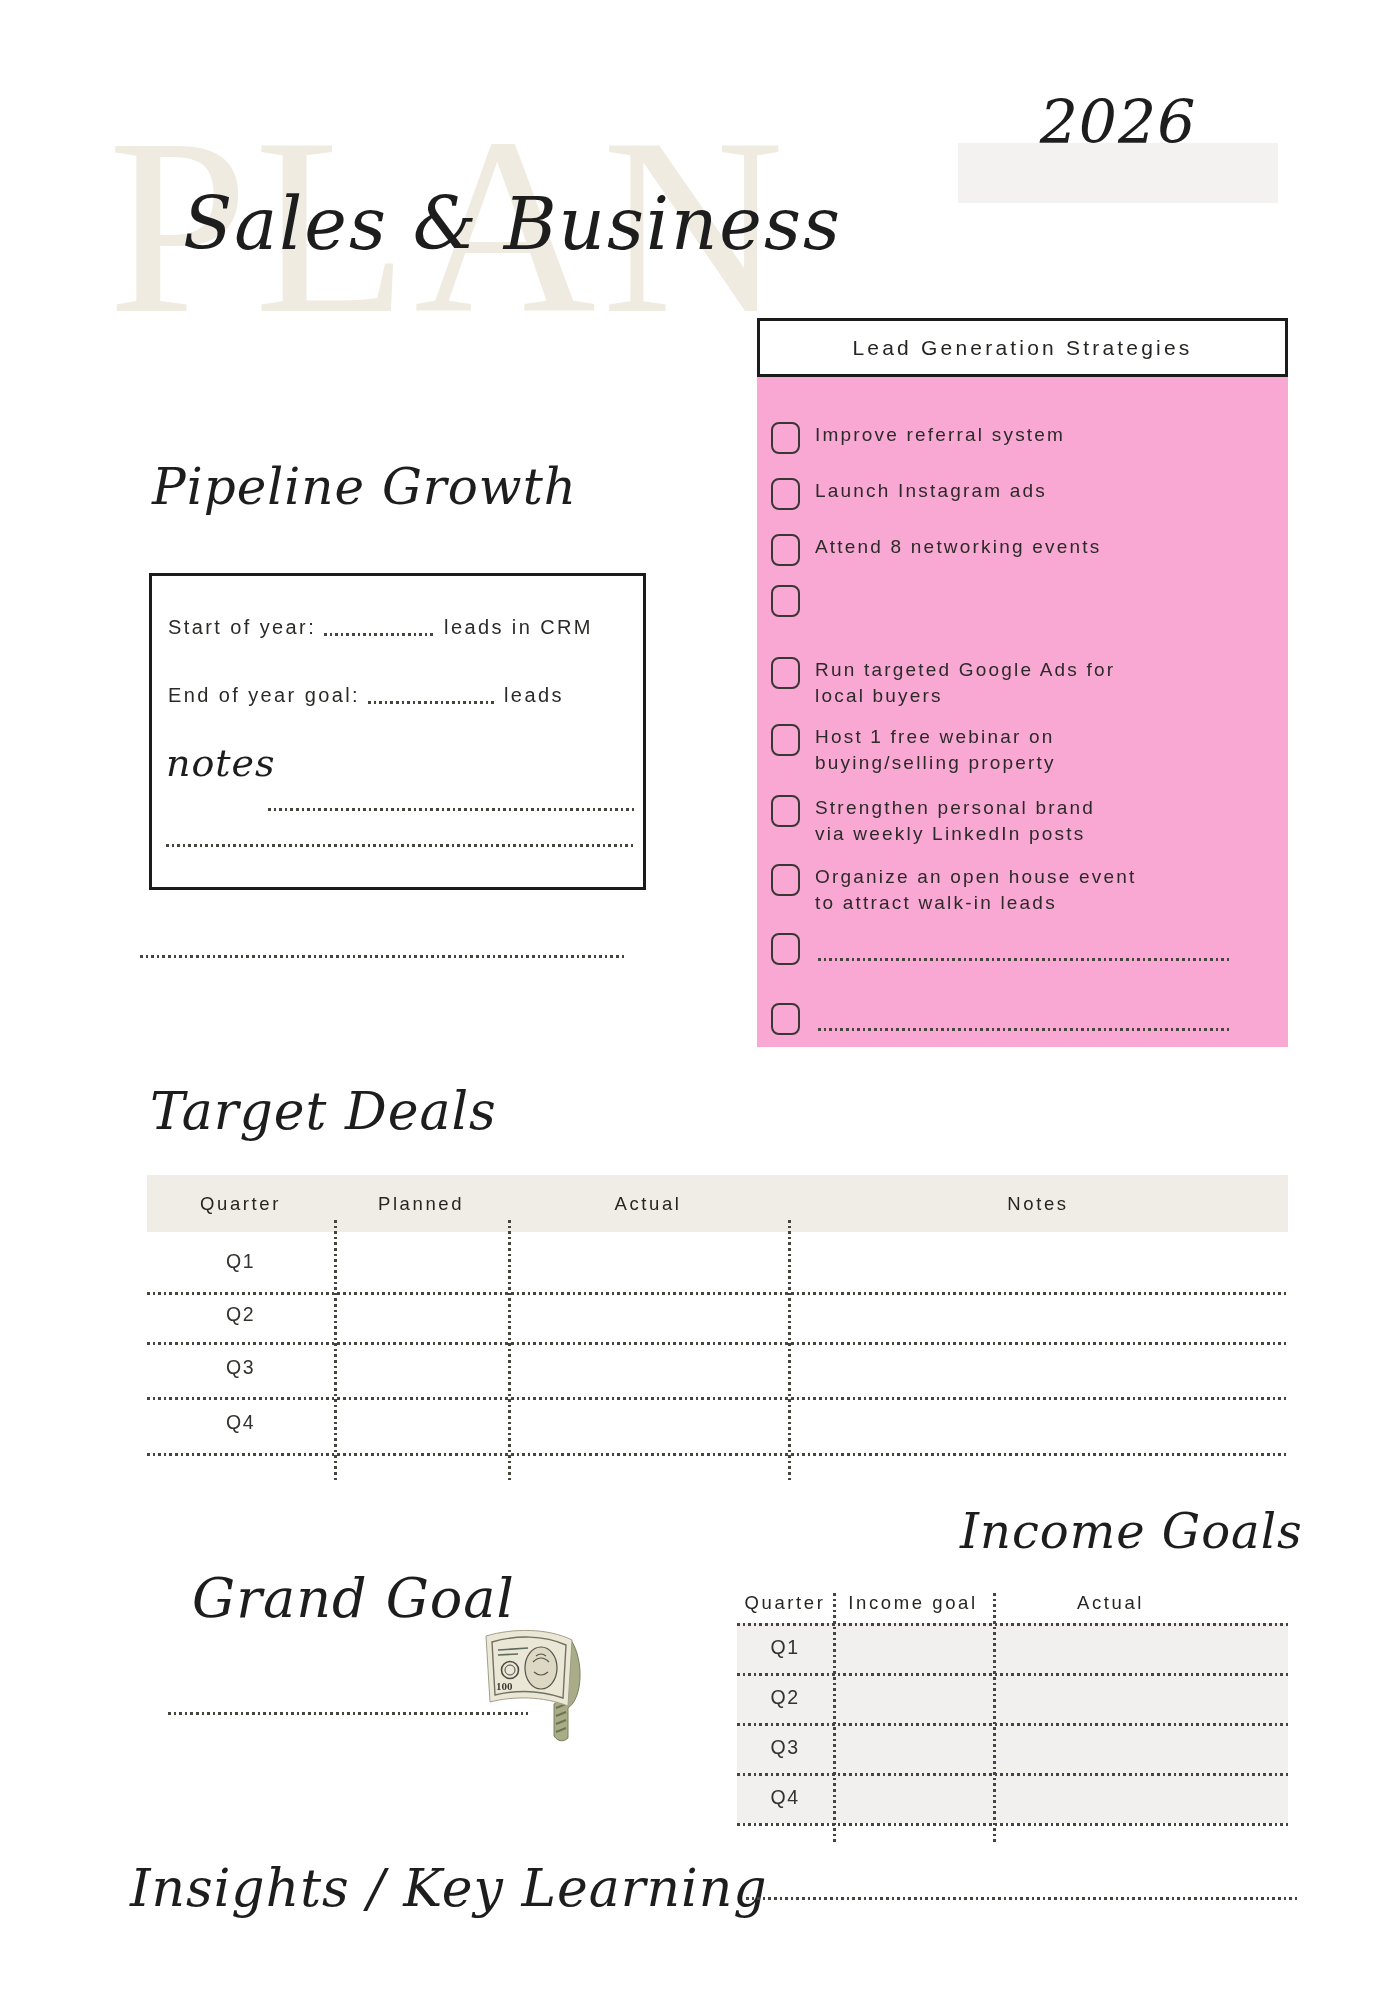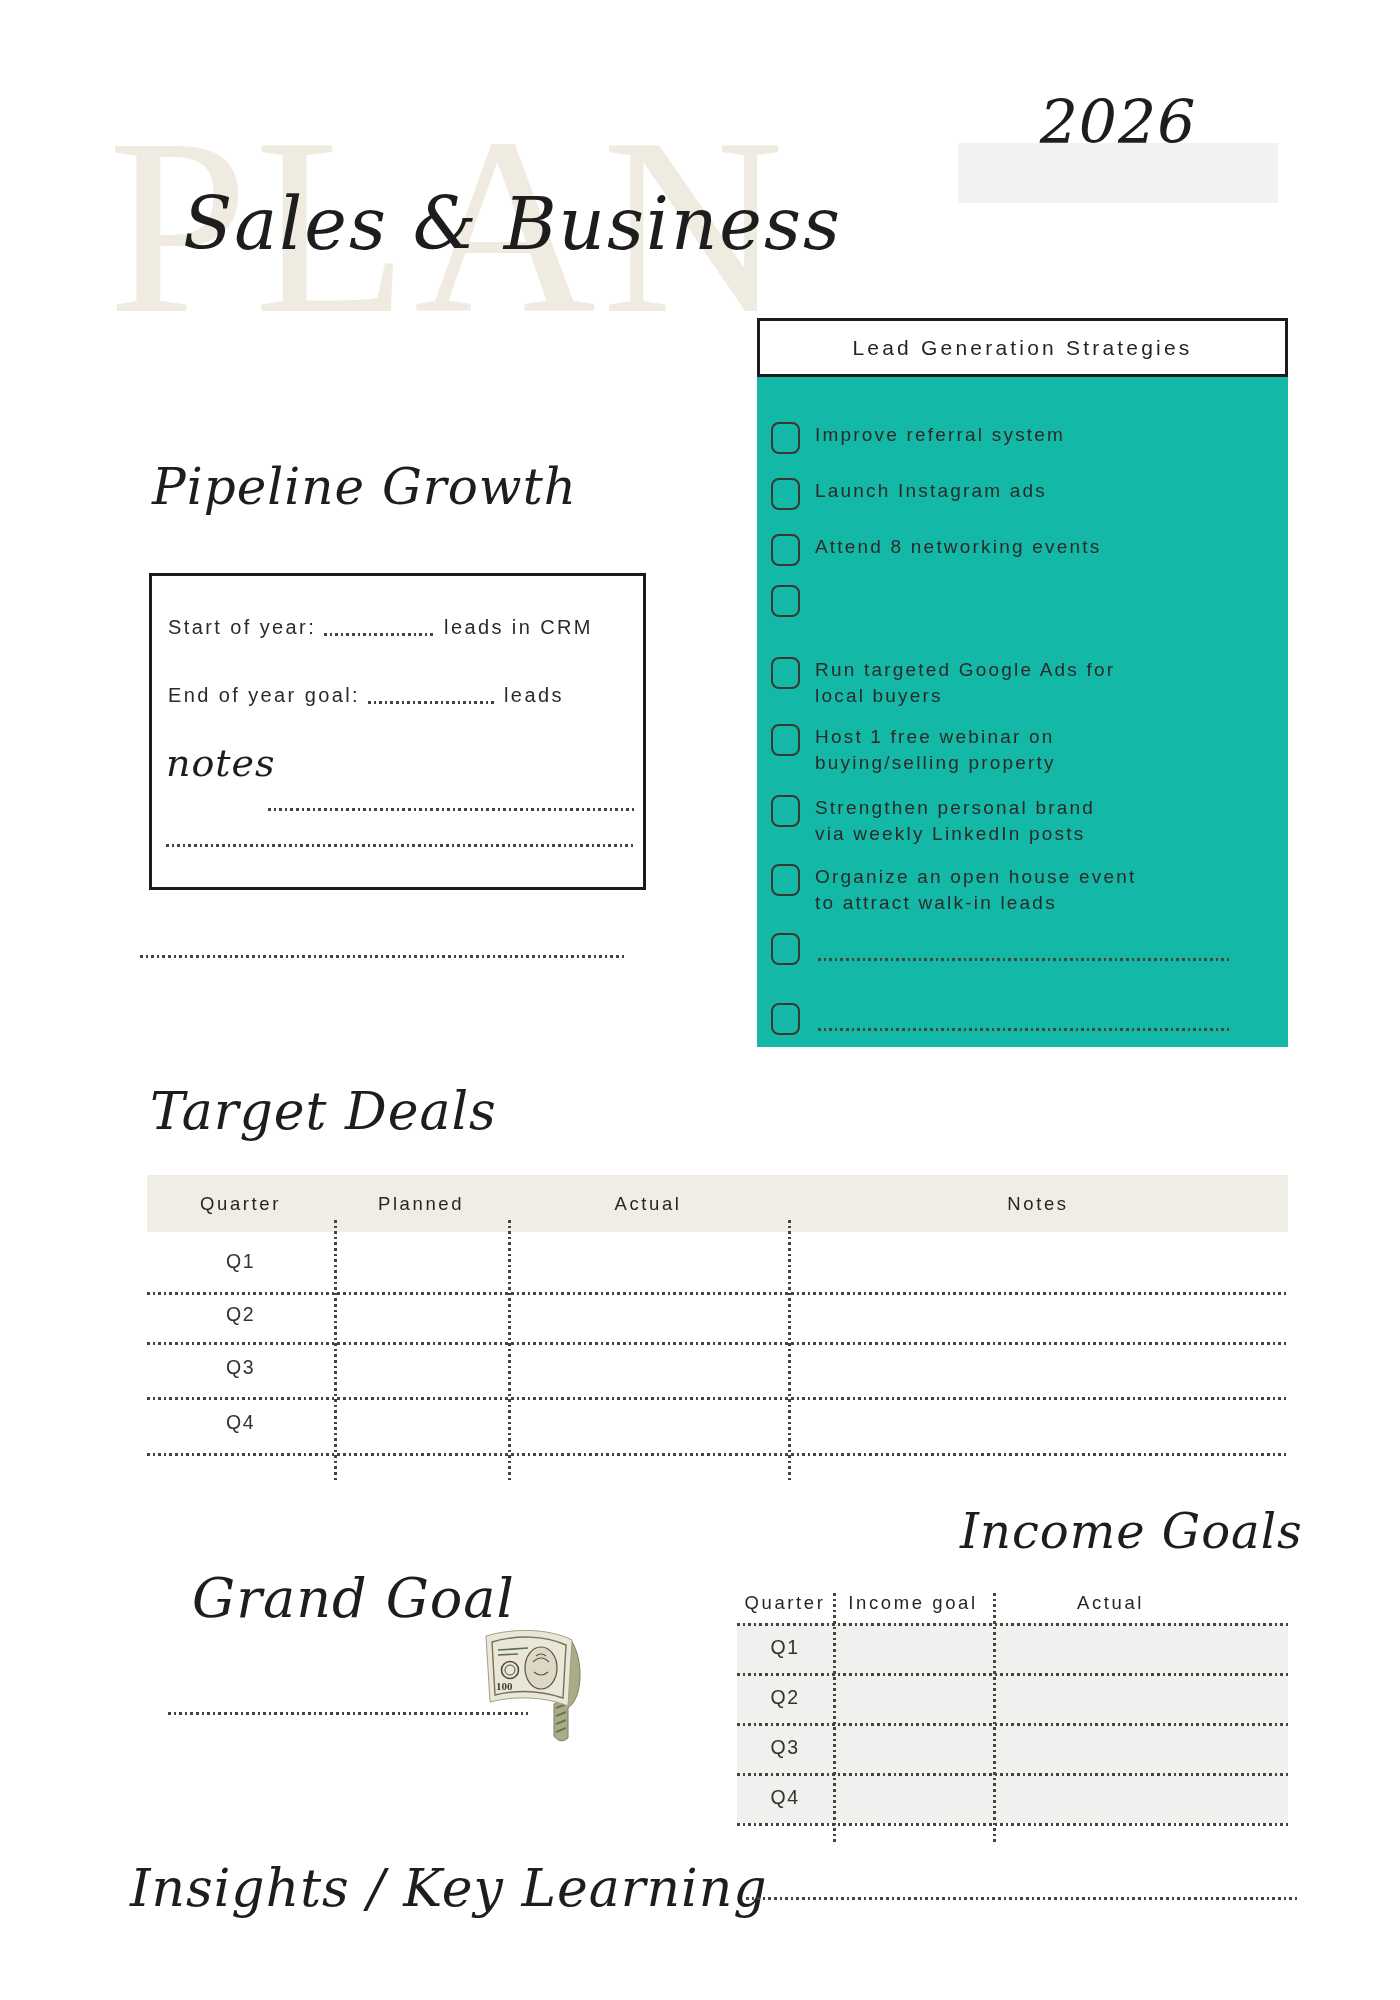--- a/index.html
+++ b/index.html
@@ -21,21 +21,21 @@
   
   .dotline{
     height:3px;
     background-image:repeating-linear-gradient(to right,#45443d 0 2.6px,transparent 2.6px 5.6px);
   }
   .vdotline{
     width:3px;
     background-image:repeating-linear-gradient(to bottom,#45443d 0 2.6px,transparent 2.6px 5.6px);
   }
   
-  .panel{background:#14b8a6;}
+  .panel{background:#f9a8d4;}
   .leadgen-titlebox{
     background:#ffffff;border:3px solid #1b1b1b;display:flex;
     align-items:center;justify-content:center;
     font-size:21px;letter-spacing:3.2px;color:#262522;
   }
   .check-row{position:absolute;left:14px;display:flex;align-items:flex-start;}
   .checkbox{
     width:25px;height:28px;border:2.5px solid #383733;border-radius:8px;
     flex:0 0 auto;background:transparent;
   }

